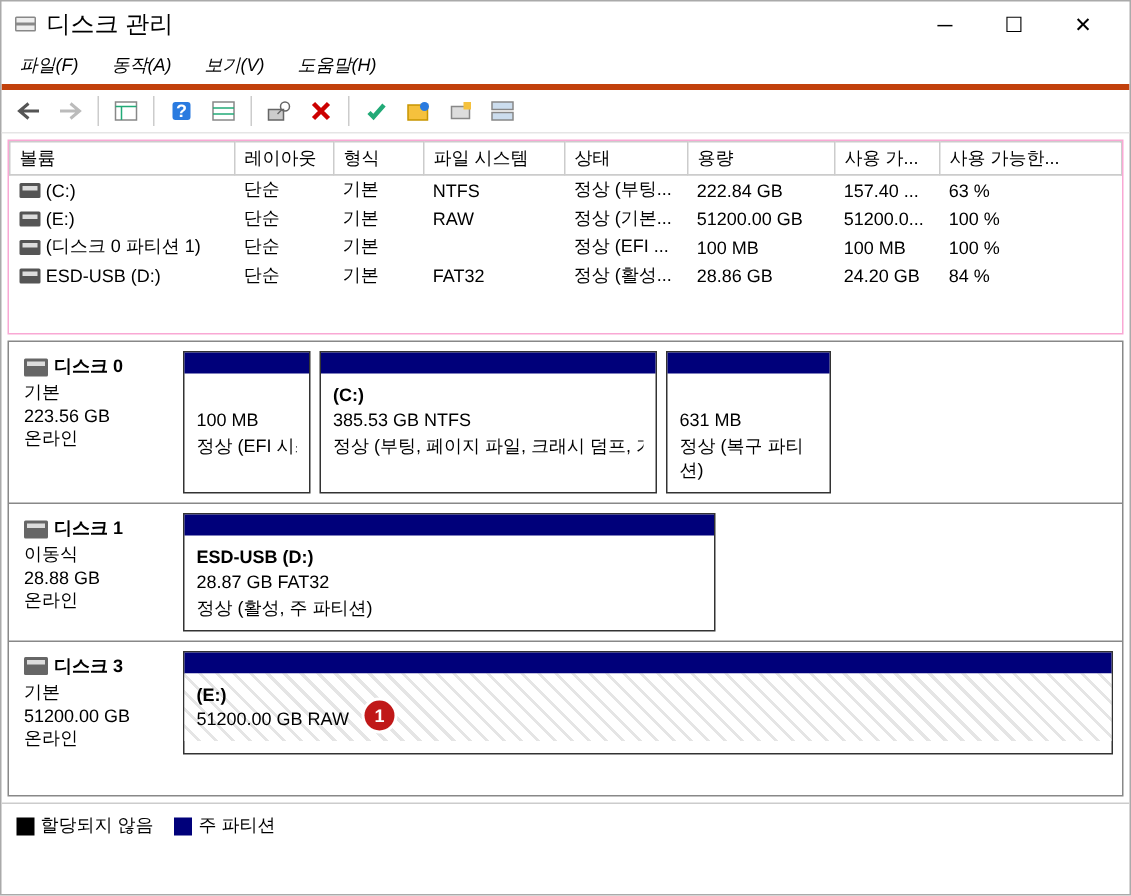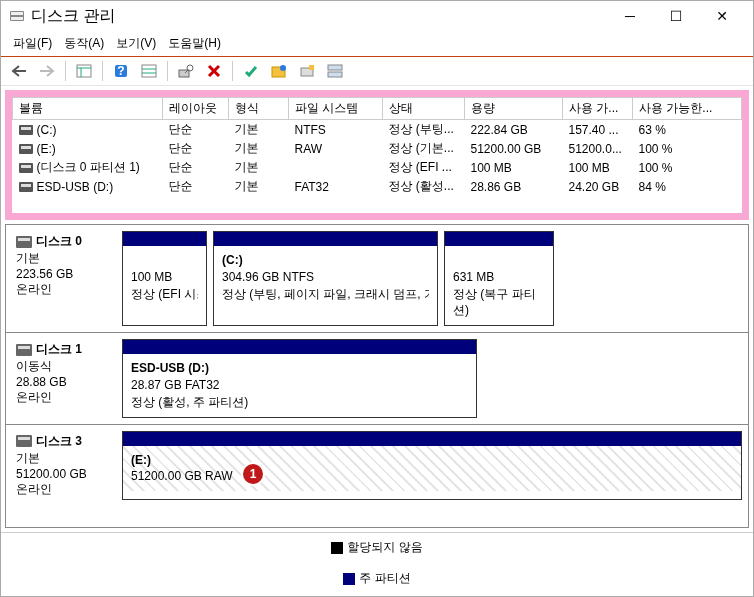--- a/index.html
+++ b/index.html
@@ -2,43 +2,43 @@
 <html><head>
 <meta charset="utf-8">
 <style>
 * { box-sizing: border-box; margin: 0; padding: 0; font-family: "Malgun Gothic", "Segoe UI", sans-serif; font-size: 12px; }
 body { background: #fff; width: 754px; height: 597px; overflow: hidden; border: 1px solid #aaa; }
 .titlebar { display: flex; align-items: center; height: 30px; padding: 0 8px; }
 .titlebar .icon { width: 16px; height: 16px; margin-right: 6px; display: inline-flex; }
 .titlebar .title { flex: 1; font-size: 16px; }
 .winbtns { display: flex; gap: 0; }
 .winbtn { width: 46px; height: 30px; display: flex; align-items: center; justify-content: center; font-size: 14px; font-family: sans-serif; }
-.menubar { display: flex; gap: 0; padding: 2px 6px; border-bottom: 1px solid #c2410c; }
+.menubar { display: flex; gap: 10px; padding: 2px 6px; border-bottom: 4px solid #c2410c; font-style: italic; }
 .menuitem { padding: 2px 6px; cursor: default; }
 .toolbar { display: flex; align-items: center; gap: 4px; padding: 3px 6px; border-bottom: 1px solid #e5e5e5; }
 .tbtn { width: 24px; height: 22px; display: flex; align-items: center; justify-content: center; border: 1px solid transparent; }
 .tsep { width: 1px; height: 20px; background: #ccc; margin: 0 2px; }
-.grid { border: 7px solid #f9a8d4; margin: 4px; }
+.grid { border: 1px solid #f9a8d4; margin: 4px; }
 .grid table { width: 100%; border-collapse: collapse; table-layout: fixed; }
 .grid th { background: #fff; border: 1px solid #ccc; padding: 2px 6px; text-align: left; font-weight: normal; position: relative; overflow: hidden; white-space: nowrap; }
 .grid td { padding: 1px 6px; overflow: hidden; white-space: nowrap; text-overflow: ellipsis; }
 .volicon { display: inline-block; width: 14px; height: 10px; background: #555; border-radius: 1px; position: relative; margin-right: 4px; vertical-align: middle; }
 .volicon::before { content:""; position:absolute; left:2px; right:2px; top:2px; height:3px; background:#ddd; }
 .diskmap { border: 1px solid #888; margin: 4px; height: 304px; overflow: auto; }
 .diskrow { display: flex; border-bottom: 1px solid #888; padding: 6px; gap: 6px; }
 .disklabel { width: 104px; padding: 2px 4px; }
 .disklabel .dicon { display:inline-block; width:16px; height:12px; background:#666; border-radius:1px; vertical-align:middle; margin-right:4px; position:relative; }
 .disklabel .dicon::before { content:""; position:absolute; left:2px; right:2px; top:2px; height:3px; background:#ddd; }
 .disklabel b { font-weight: bold; }
 .partbox { border: 1px solid #333; display: flex; flex-direction: column; }
 .partbox .hdr { height: 14px; background: #00007a; }
 .partbox .body { padding: 6px 8px; line-height: 1.4; }
 .partbox.hatched .body { background: repeating-linear-gradient(45deg, #fff, #fff 6px, #e5e5e5 6px, #e5e5e5 8px); }
 .badge { position: absolute; width: 20px; height: 20px; border-radius: 50%; background: #c01818; color: #fff; display:flex; align-items:center; justify-content:center; font-weight:bold; font-size:12px; box-shadow: 0 0 0 2px #fff; }
-.legend { padding: 6px 10px; border-top: 1px solid #ccc; display:flex; gap: 14px; align-items:center;flex-direction:column; }
+.legend { padding: 6px 10px; border-top: 1px solid #ccc; display:flex; gap: 14px; align-items:center; }
 .legend .sw { width: 12px; height: 12px; display: inline-block; margin-right: 4px; vertical-align: middle; }
 .legend .sw.unalloc { background: #000; }
 .legend .sw.primary { background: #00007a; }
 </style>
 </head>
 <body>
 
 <div class="titlebar">
   <span class="icon">
     <svg viewBox="0 0 16 16">
@@ -216,21 +216,21 @@
       <div class="hdr"></div>
       <div class="body">
         <br><span>100 MB</span><br>
         <span style="white-space:nowrap;overflow:hidden;display:block">정상 (EFI 시스</span>
       </div>
     </div>
     <div class="partbox" style="width:225px">
       <div class="hdr"></div>
       <div class="body">
         <b>(C:)</b><br>
-        <span>304.96 GB NTFS</span><br>
+        <span>385.53 GB NTFS</span><br>
         <span style="white-space:nowrap;overflow:hidden;display:block">정상 (부팅, 페이지 파일, 크래시 덤프, 기</span>
       </div>
     </div>
     <div class="partbox" style="width:110px">
       <div class="hdr"></div>
       <div class="body">
         <br><span>631 MB</span><br>
         <span>정상 (복구 파티션)</span>
       </div>
     </div>

